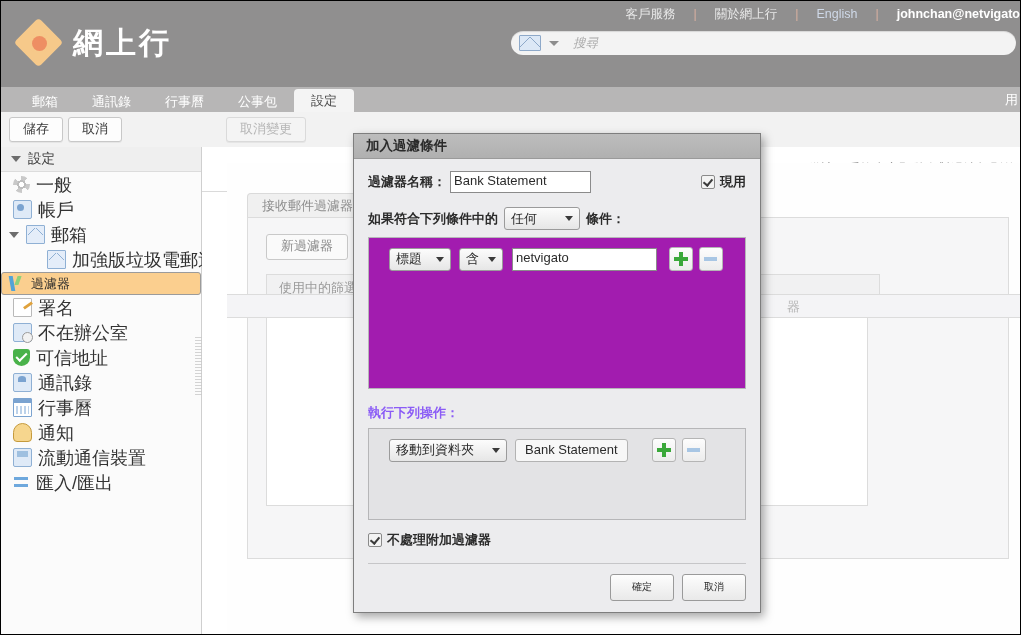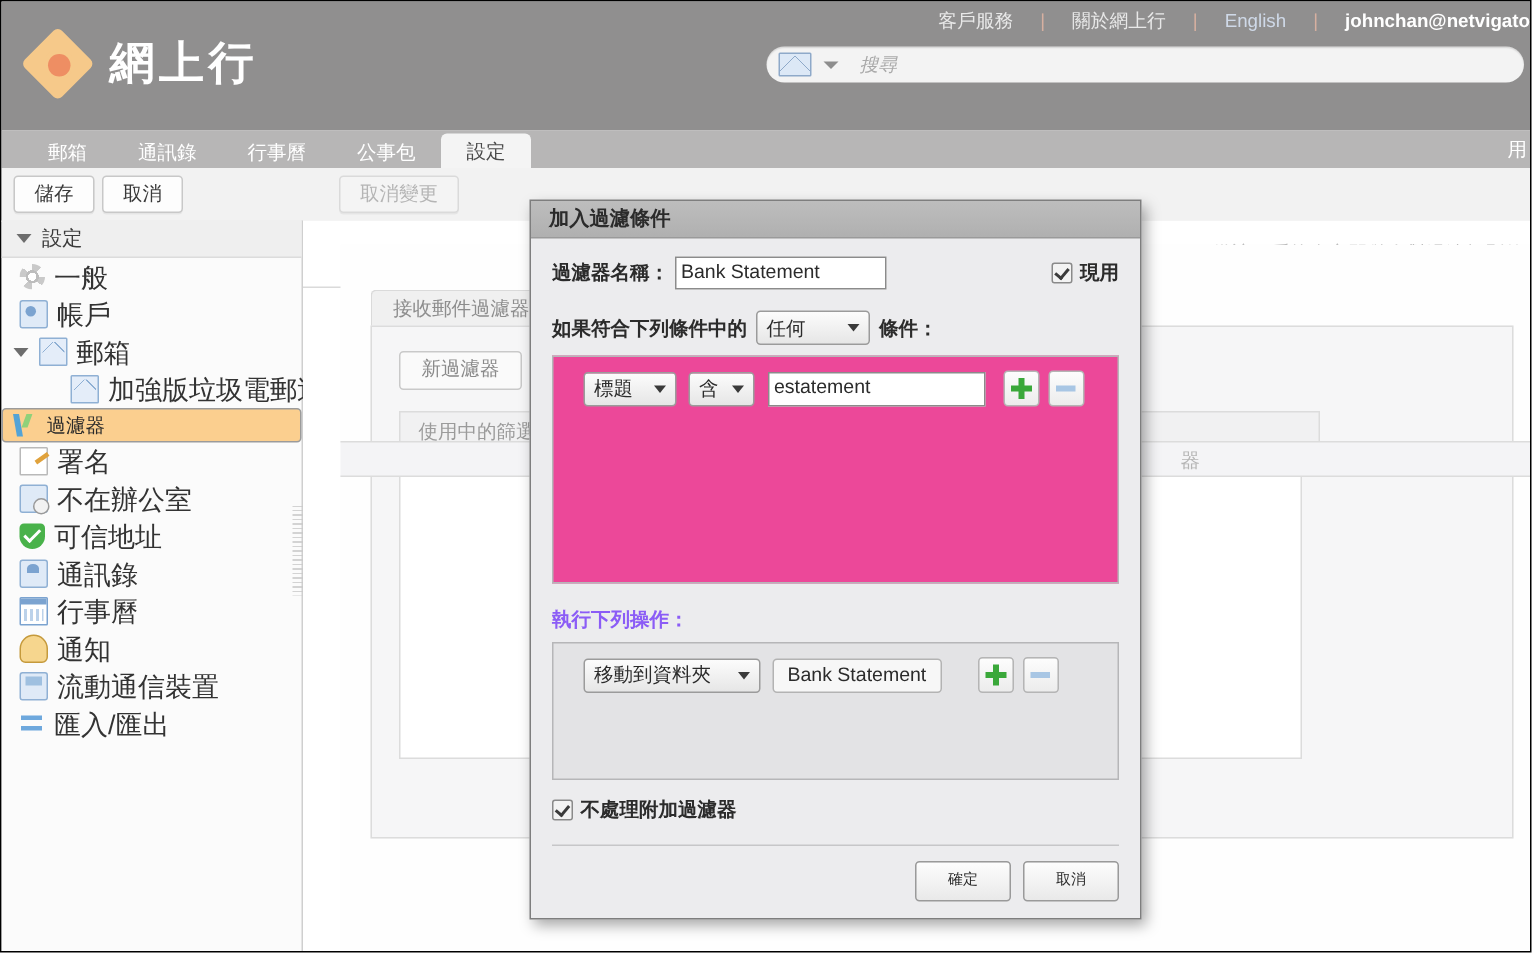--- a/index.html
+++ b/index.html
@@ -168,21 +168,21 @@
                 border-right:2px solid #3b3b3b;border-bottom:2px solid #3b3b3b;transform:rotate(40deg);}
   .chk-lbl{font-size:13px;font-weight:bold;color:#2b2b2b;}
 
   .row-cond{display:flex;align-items:center;margin-top:14px;}
   .sel{height:21px;background:linear-gradient(#fcfcfc,#e6e6e6);border:1px solid #9b9b9b;border-radius:3px;
        display:flex;align-items:center;padding:0 6px;font-size:13px;color:#2b2b2b;white-space:nowrap;}
   .sel .cv{width:0;height:0;border-left:4px solid transparent;border-right:4px solid transparent;
            border-top:5px solid #3a3a3a;margin-left:8px;}
   .sel-any{margin:0 6px;min-width:62px;justify-content:space-between;}
 
-  .listpanel{margin-top:7px;background:#ec4899;border:1px solid #b6b6b8;height:152px;
+  .listpanel{margin-top:7px;background:#a21caf;border:1px solid #b6b6b8;height:152px;
              box-sizing:border-box;padding:9px 0 0 20px;}
   .cond-line{display:flex;align-items:center;}
   .sel-field{min-width:48px;justify-content:space-between;}
   .sel-op{min-width:30px;justify-content:space-between;margin-left:8px;}
   .inp-val{width:137px;margin-left:9px;height:19px;}
   .pmbtn{width:22px;height:22px;background:linear-gradient(#fdfdfd,#ececec);border:1px solid #b5b5b5;
          border-radius:3px;position:relative;}
   .pmbtn.plus{margin-left:12px;}
   .pmbtn.minus{margin-left:6px;}
   .pmbtn.plus:before,.pmbtn.plus:after{content:"";position:absolute;background:#3aa83a;}
@@ -390,21 +390,21 @@
       <div class="listpanel">
         <div class="cond-line">
           <span class="sel sel-field">
             <span>標題</span>
             <span class="cv"></span>
           </span>
           <span class="sel sel-op">
             <span>含</span>
             <span class="cv"></span>
           </span>
-          <span class="inp inp-val">estatement</span>
+          <span class="inp inp-val">netvigato</span>
           <span class="pmbtn plus"></span>
           <span class="pmbtn minus"></span>
         </div>
       </div>
 
       <div class="lbl-act">執行下列操作：</div>
 
       <div class="actpanel">
         <div class="act-line">
           <span class="sel sel-action">

